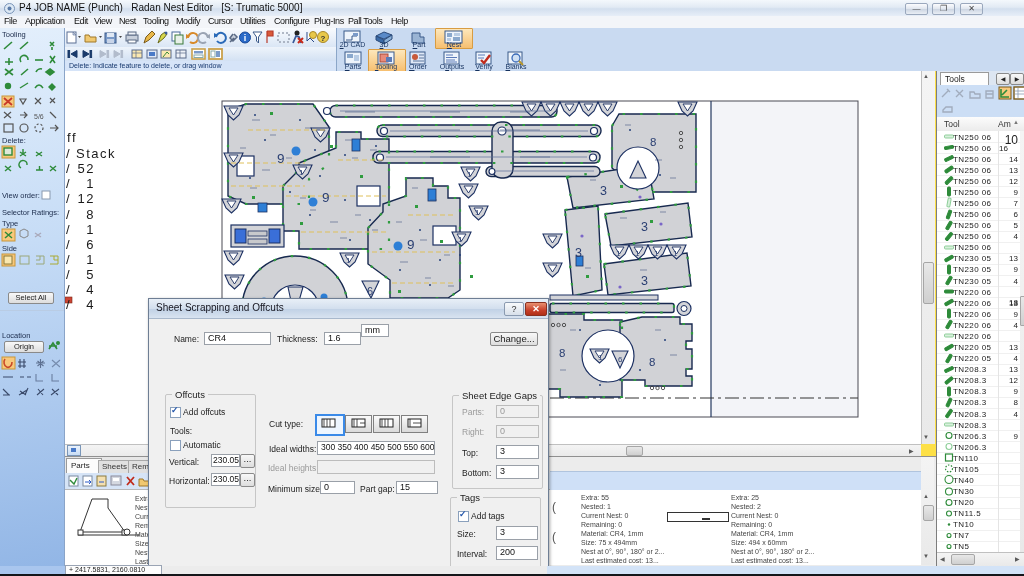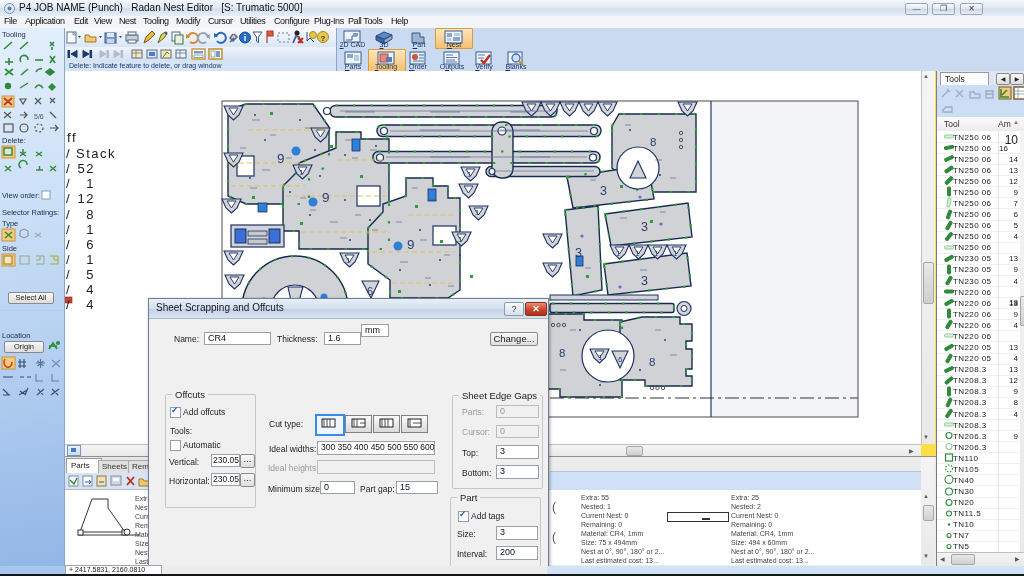--- a/index.html
+++ b/index.html
@@ -1109,29 +1109,29 @@
     <span class="lbl" style="left:119px;top:185px">Minimum size:</span>
     <div class="txt" style="left:171px;top:182px;width:30px;height:11px">0</div>
     <span class="lbl" style="left:211px;top:185px">Part gap:</span>
     <div class="txt" style="left:247px;top:182px;width:37px;height:11px">15</div>
 
     <div class="gb" style="left:303px;top:96px;width:89px;height:92px">
         <span class="gbl">Sheet Edge Gaps</span>
       </div>
     <span class="lbld" style="left:313px;top:108px">Parts:</span>
     <div class="txt txtd" style="left:347px;top:106px;width:38px;height:11px">0</div>
-    <span class="lbld" style="left:313px;top:128px">Cursor:</span>
+    <span class="lbld" style="left:313px;top:128px">Right:</span>
     <div class="txt txtd" style="left:347px;top:126px;width:38px;height:11px">0</div>
     <span class="lbl" style="left:313px;top:149px">Top:</span>
     <div class="txt" style="left:347px;top:146px;width:38px;height:12px">3</div>
     <span class="lbl" style="left:313px;top:169px">Bottom:</span>
     <div class="txt" style="left:347px;top:166px;width:38px;height:12px">3</div>
 
     <div class="gb" style="left:301px;top:198px;width:89px;height:76px">
-        <span class="gbl">Part</span>
+        <span class="gbl">Tags</span>
       </div>
     <div class="cb" style="left:309px;top:212px"></div>
       <span class="abs" style="left:310px;top:210px;font-size:9px;color:#2255aa;font-weight:bold">✓</span>
     <span class="lbl" style="left:322px;top:212px">Add tags</span>
     <span class="lbl" style="left:308px;top:230px">Size:</span>
     <div class="txt" style="left:347px;top:227px;width:37px;height:12px">3</div>
     <span class="lbl" style="left:308px;top:250px">Interval:</span>
     <div class="txt" style="left:347px;top:247px;width:37px;height:12px">200</div>
   </div>
   <div class="abs" id="status">

